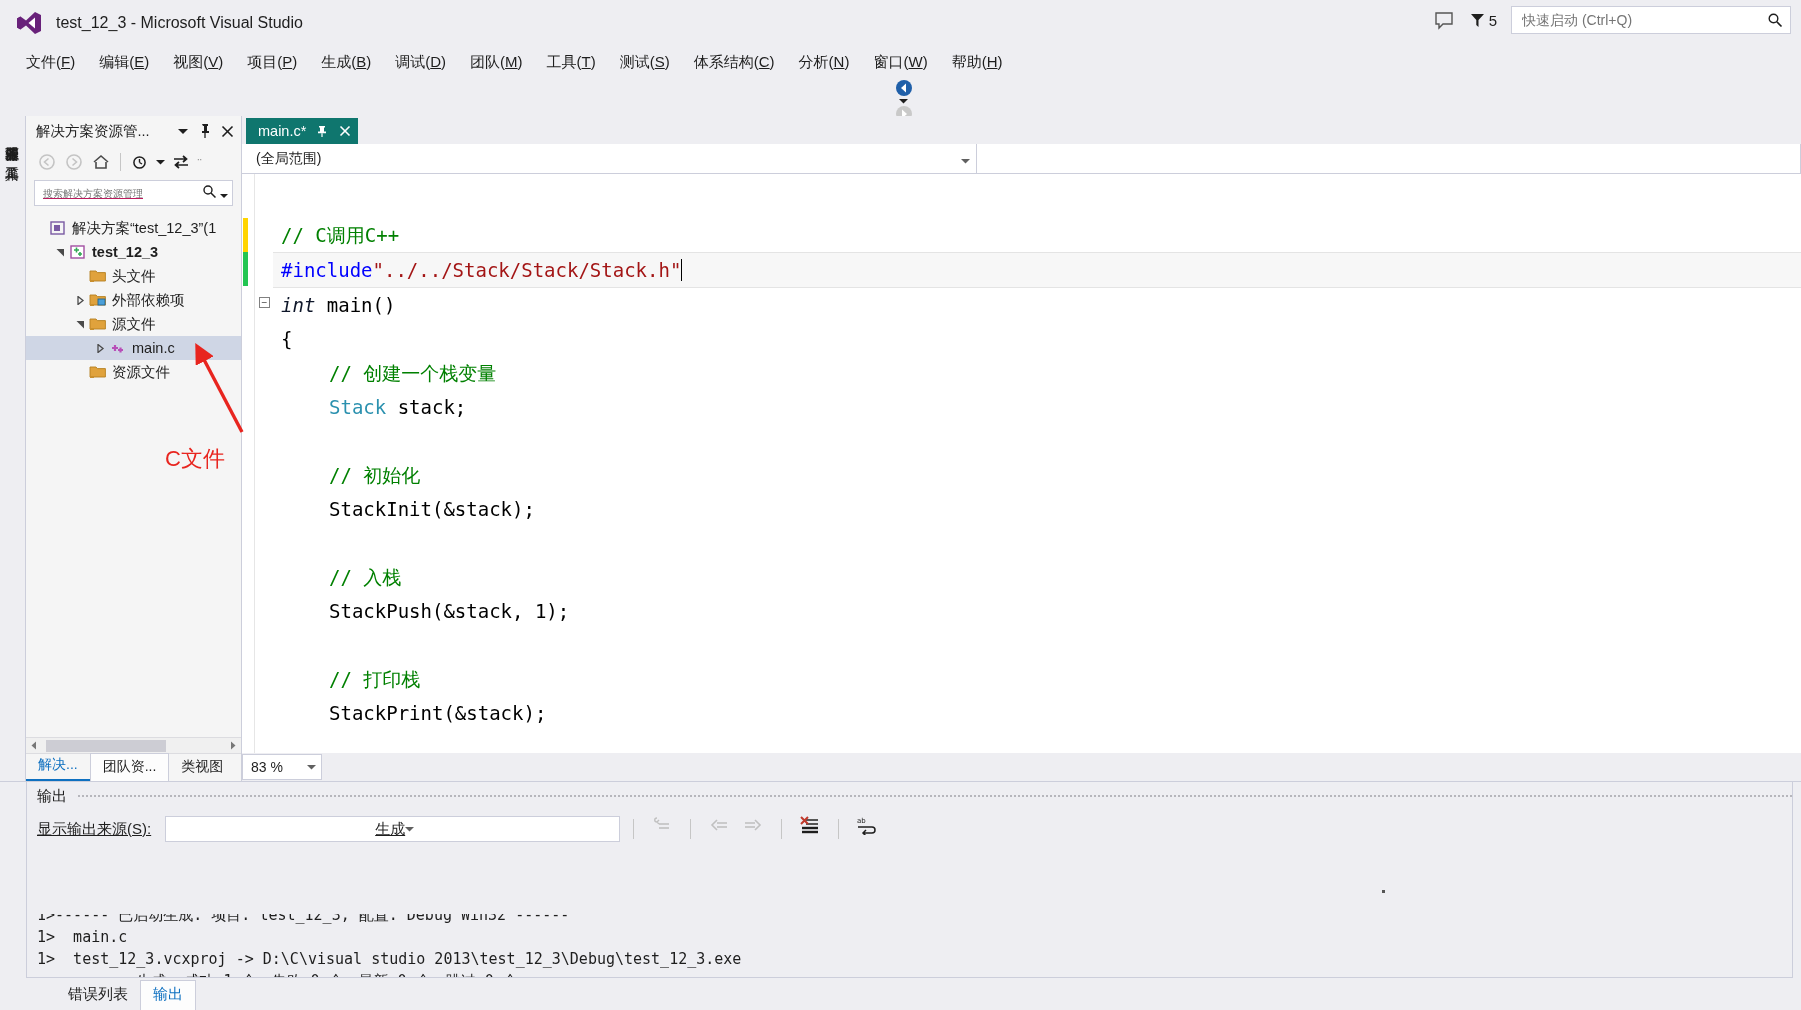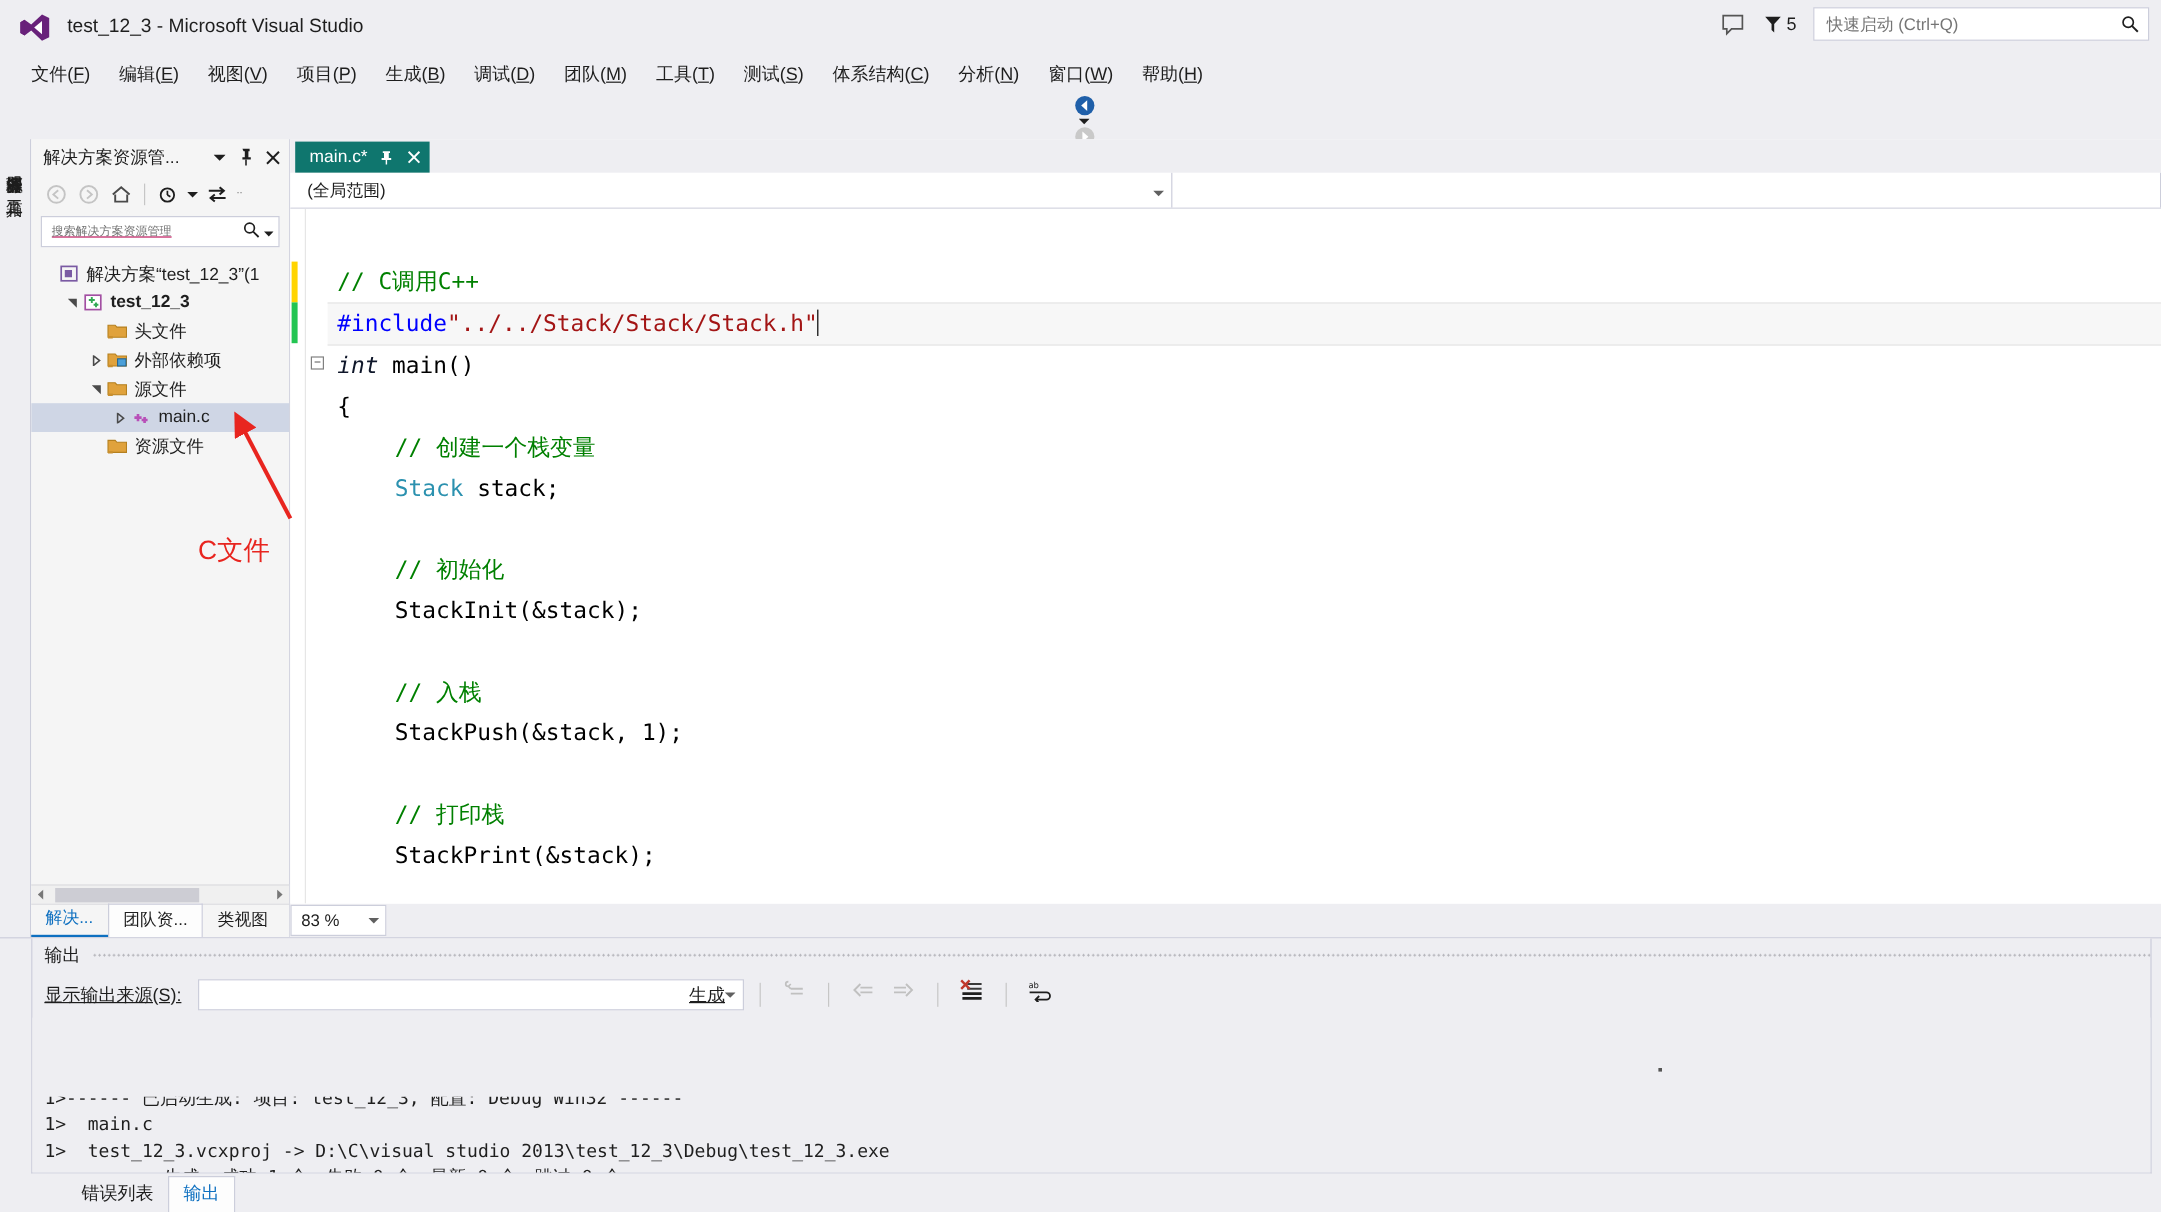--- a/index.html
+++ b/index.html
@@ -129,21 +129,21 @@
               border-top:1px solid #cccedb; padding:0 8px 0 26px; min-height:0; }
   .out-frame { flex:1; display:flex; flex-direction:column; border:1px solid #cccedb;
                border-top:none; background:#eeeef2; min-height:0; }
   .out-title { height:28px; display:flex; align-items:center; padding-left:10px; gap:10px; }
   .out-title-label { font-size:15px; }
   .out-dots { flex:1; height:4px;
     background-image:radial-gradient(#b6b6bc 1px, transparent 1px); background-size:4px 4px; }
   .out-toolbar { height:38px; display:flex; align-items:center; padding-left:10px; gap:4px;text-decoration:underline; }
   .out-lbl { font-size:15px; margin-right:10px; white-space:nowrap; }
   .out-select { width:455px; height:26px; background:#fff; border:1px solid #cccedb;
-                display:flex; align-items:center; justify-content:flex-end;
+                display:flex; align-items:center; justify-content:center;
                 padding:0 6px 0 10px; font-size:15px; cursor:default; }
   .ot-sep { width:1px; height:20px; background:#c6c6c6; margin:0 9px; }
   .ot-btn { width:30px; height:28px; display:flex; justify-content:center; cursor:default; }
   .out-text { flex:1; background:#eeeef2; font-family:"DejaVu Sans Mono","Liberation Mono",monospace;
               font-size:15px; line-height:22px; white-space:pre; padding:0 0 0 10px;
               overflow:hidden; color:#1e1e1e; position:relative; }
   .out-line-clip { height:12px; overflow:hidden; position:relative; }
   .out-line-clip > span { position:absolute; bottom:0; left:0; }
   .out-dot { position:absolute; left:1355px; top:42px; width:3px; height:3px; background:#555; }
   .out-tabs { height:32px; display:flex; align-items:flex-end; padding-left:30px; background:#eeeef2; }

